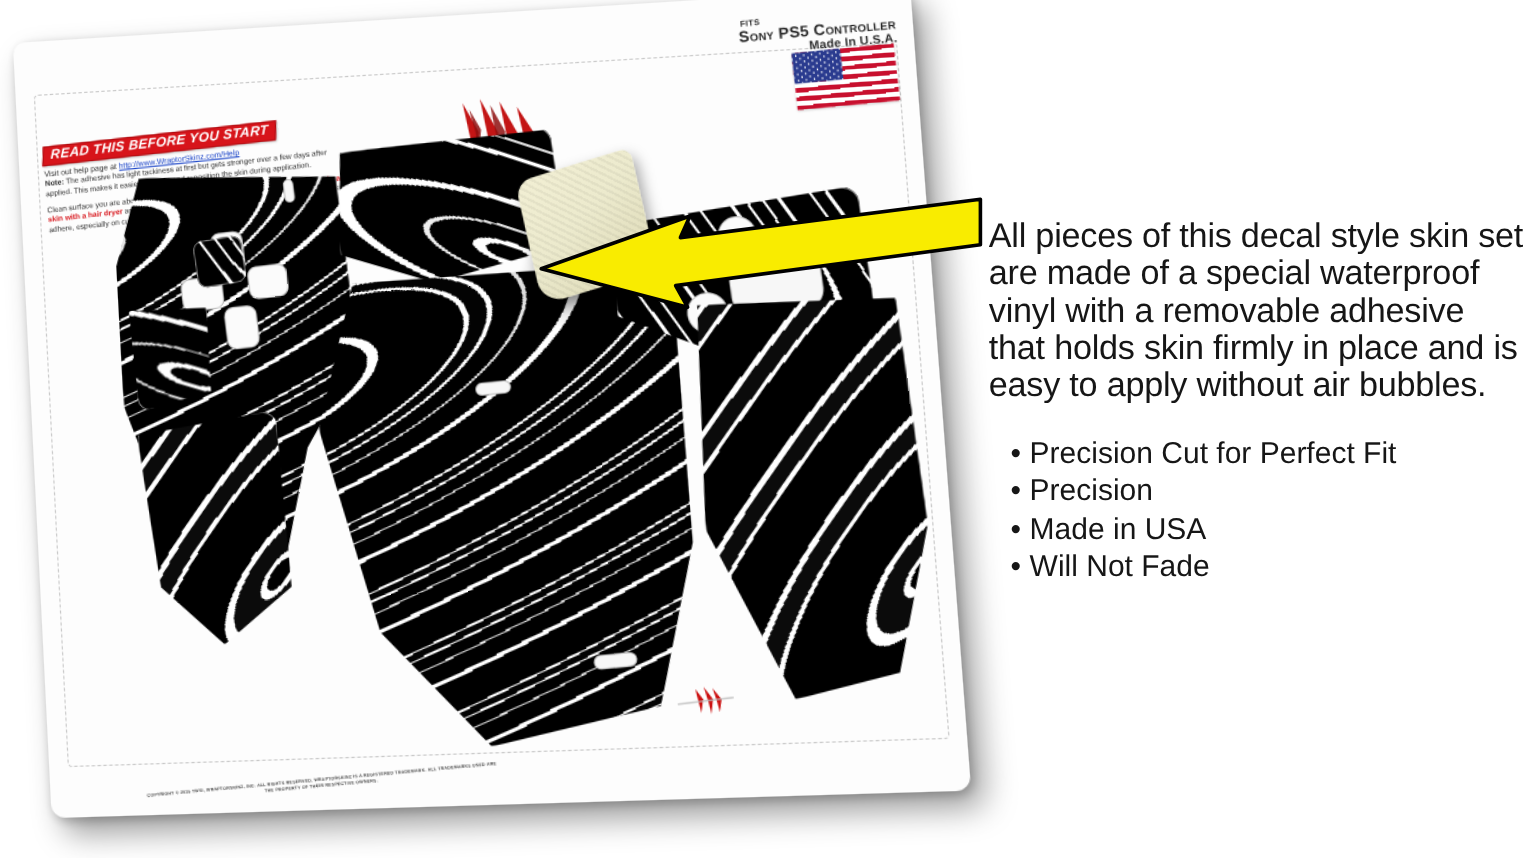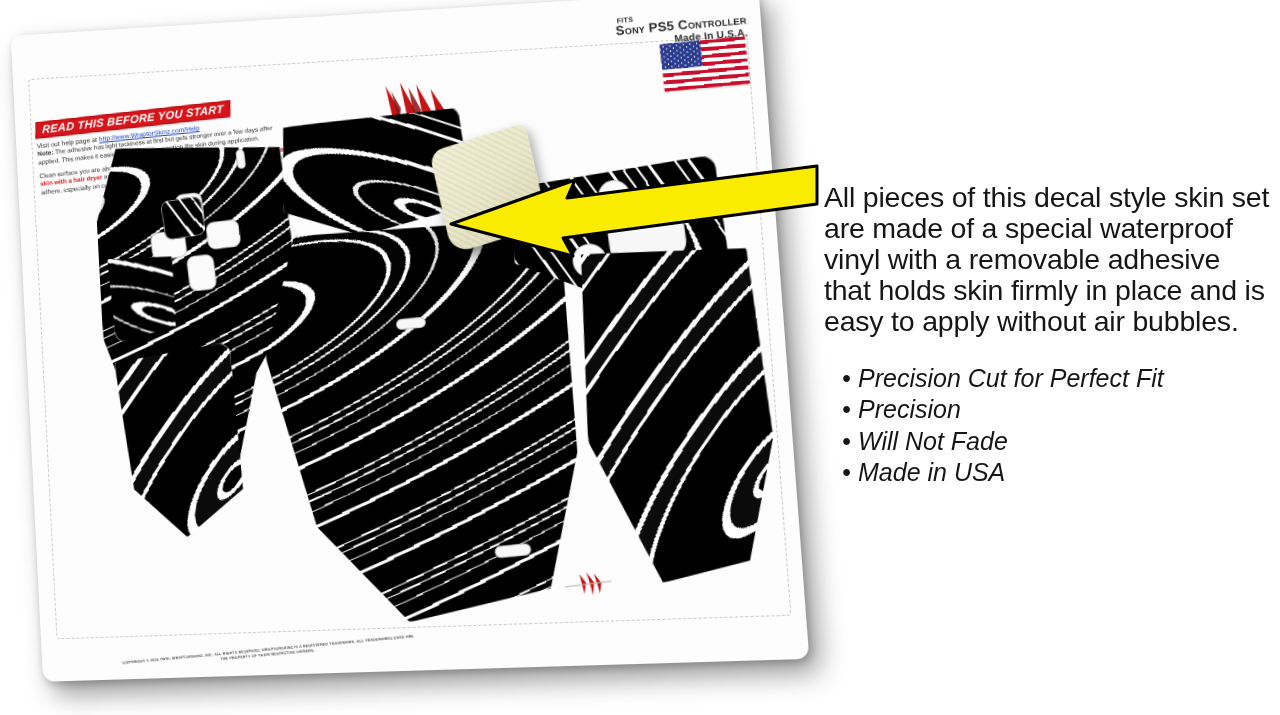--- a/index.html
+++ b/index.html
@@ -184,21 +184,21 @@
   #arrow{position:absolute;left:445px;top:160px;width:375px;height:100px;}
 
   
   #copy{
     position:absolute;left:824px;top:150px;width:446px;color:#161616;margin-top:32px;
   }
   #copy .lead{
     font-size:28.5px;line-height:1.085;letter-spacing:-.2px;margin:0;
   }
   #copy ul{list-style:none;margin:26px 0 0 18px;padding:0;}
-  #copy li{font-size:25px;line-height:1.26;white-space:nowrap;font-style:italic;}
+  #copy li{font-size:25px;line-height:1.26;white-space:nowrap;}
   #copy li .bul{display:inline-block;width:16px;}
 </style>
 </head>
 <body>
 
 <div id="sheet-wrap">
   <div id="sheet"></div>
   <div id="cutline"></div>
 
   <div class="hdr-fits">
@@ -312,16 +312,16 @@
   <svg width="375" height="100" viewBox="0 0 375 100">
     <polygon points="372,6 372,44 118,78 128,96 6,64 130,20 122,38" fill="#f9ec00" stroke="#000000" stroke-width="3" stroke-linejoin="round"></polygon>
   </svg>
 </div>
 
 <div id="copy">
   <p class="lead">All pieces of this decal style skin set are made of a special waterproof vinyl with a removable adhesive that holds skin firmly in place and is easy to apply without air bubbles.</p>
   <ul>
     <li><span class="bul">•</span><span>Precision Cut for Perfect Fit</span></li>
     <li><span class="bul">•</span><span>Precision</span></li>
+    <li><span class="bul">•</span><span>Made in USA</span></li>
     <li><span class="bul">•</span><span>Will Not Fade</span></li>
-    <li><span class="bul">•</span><span>Made in USA</span></li>
   </ul>
 </div>
 
 </body></html>

